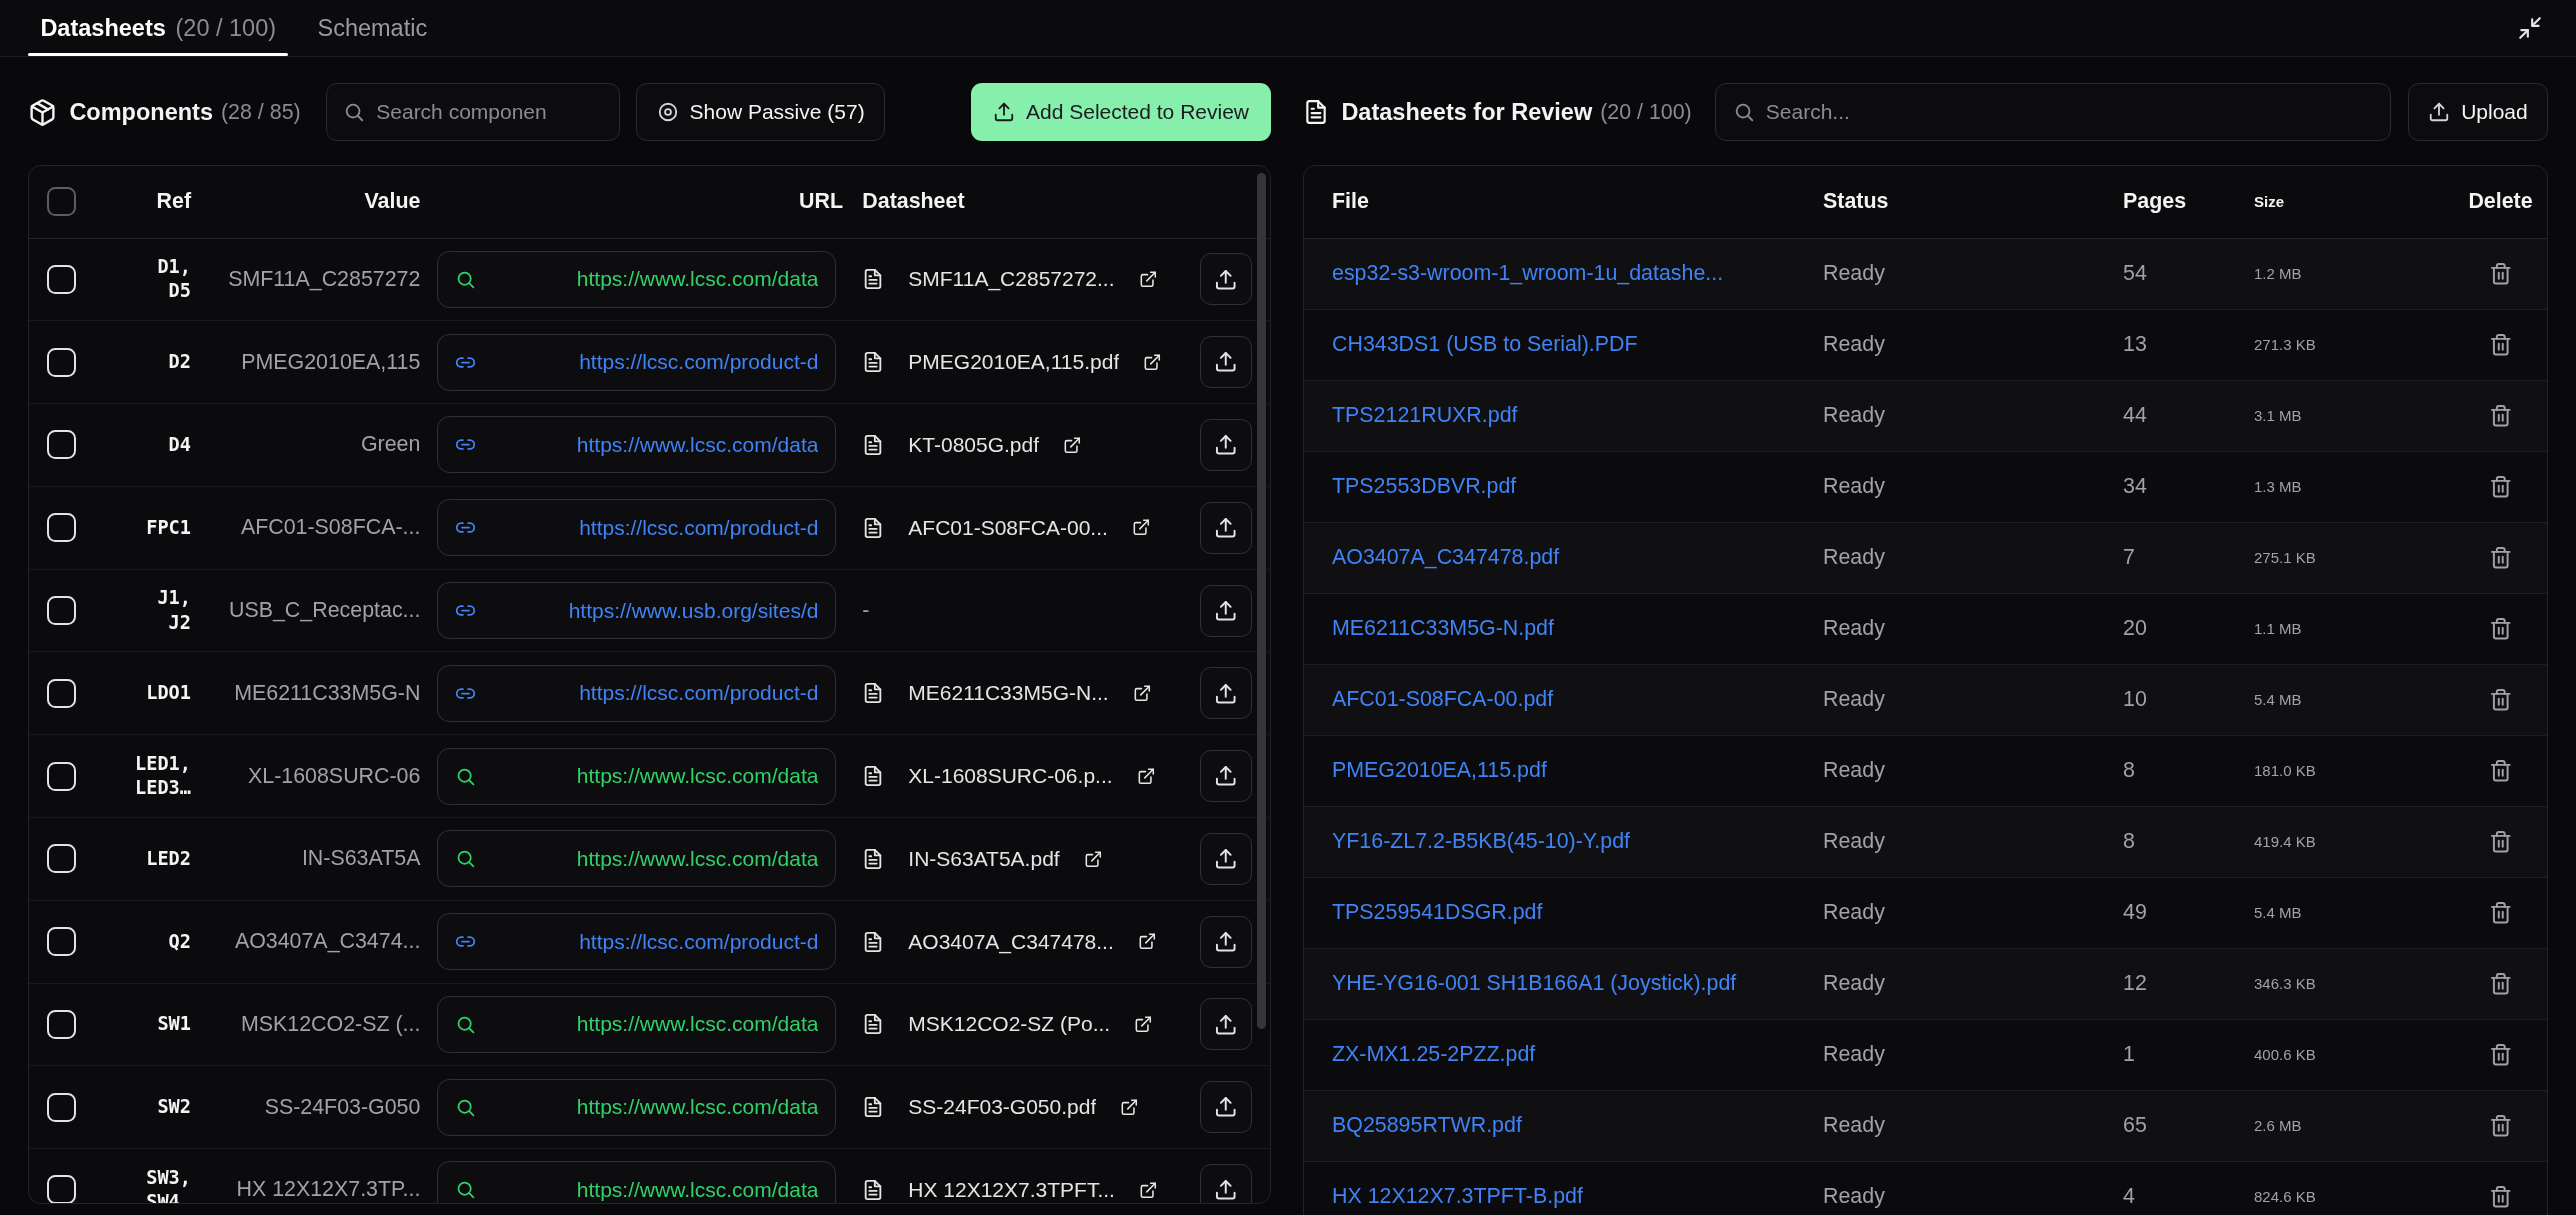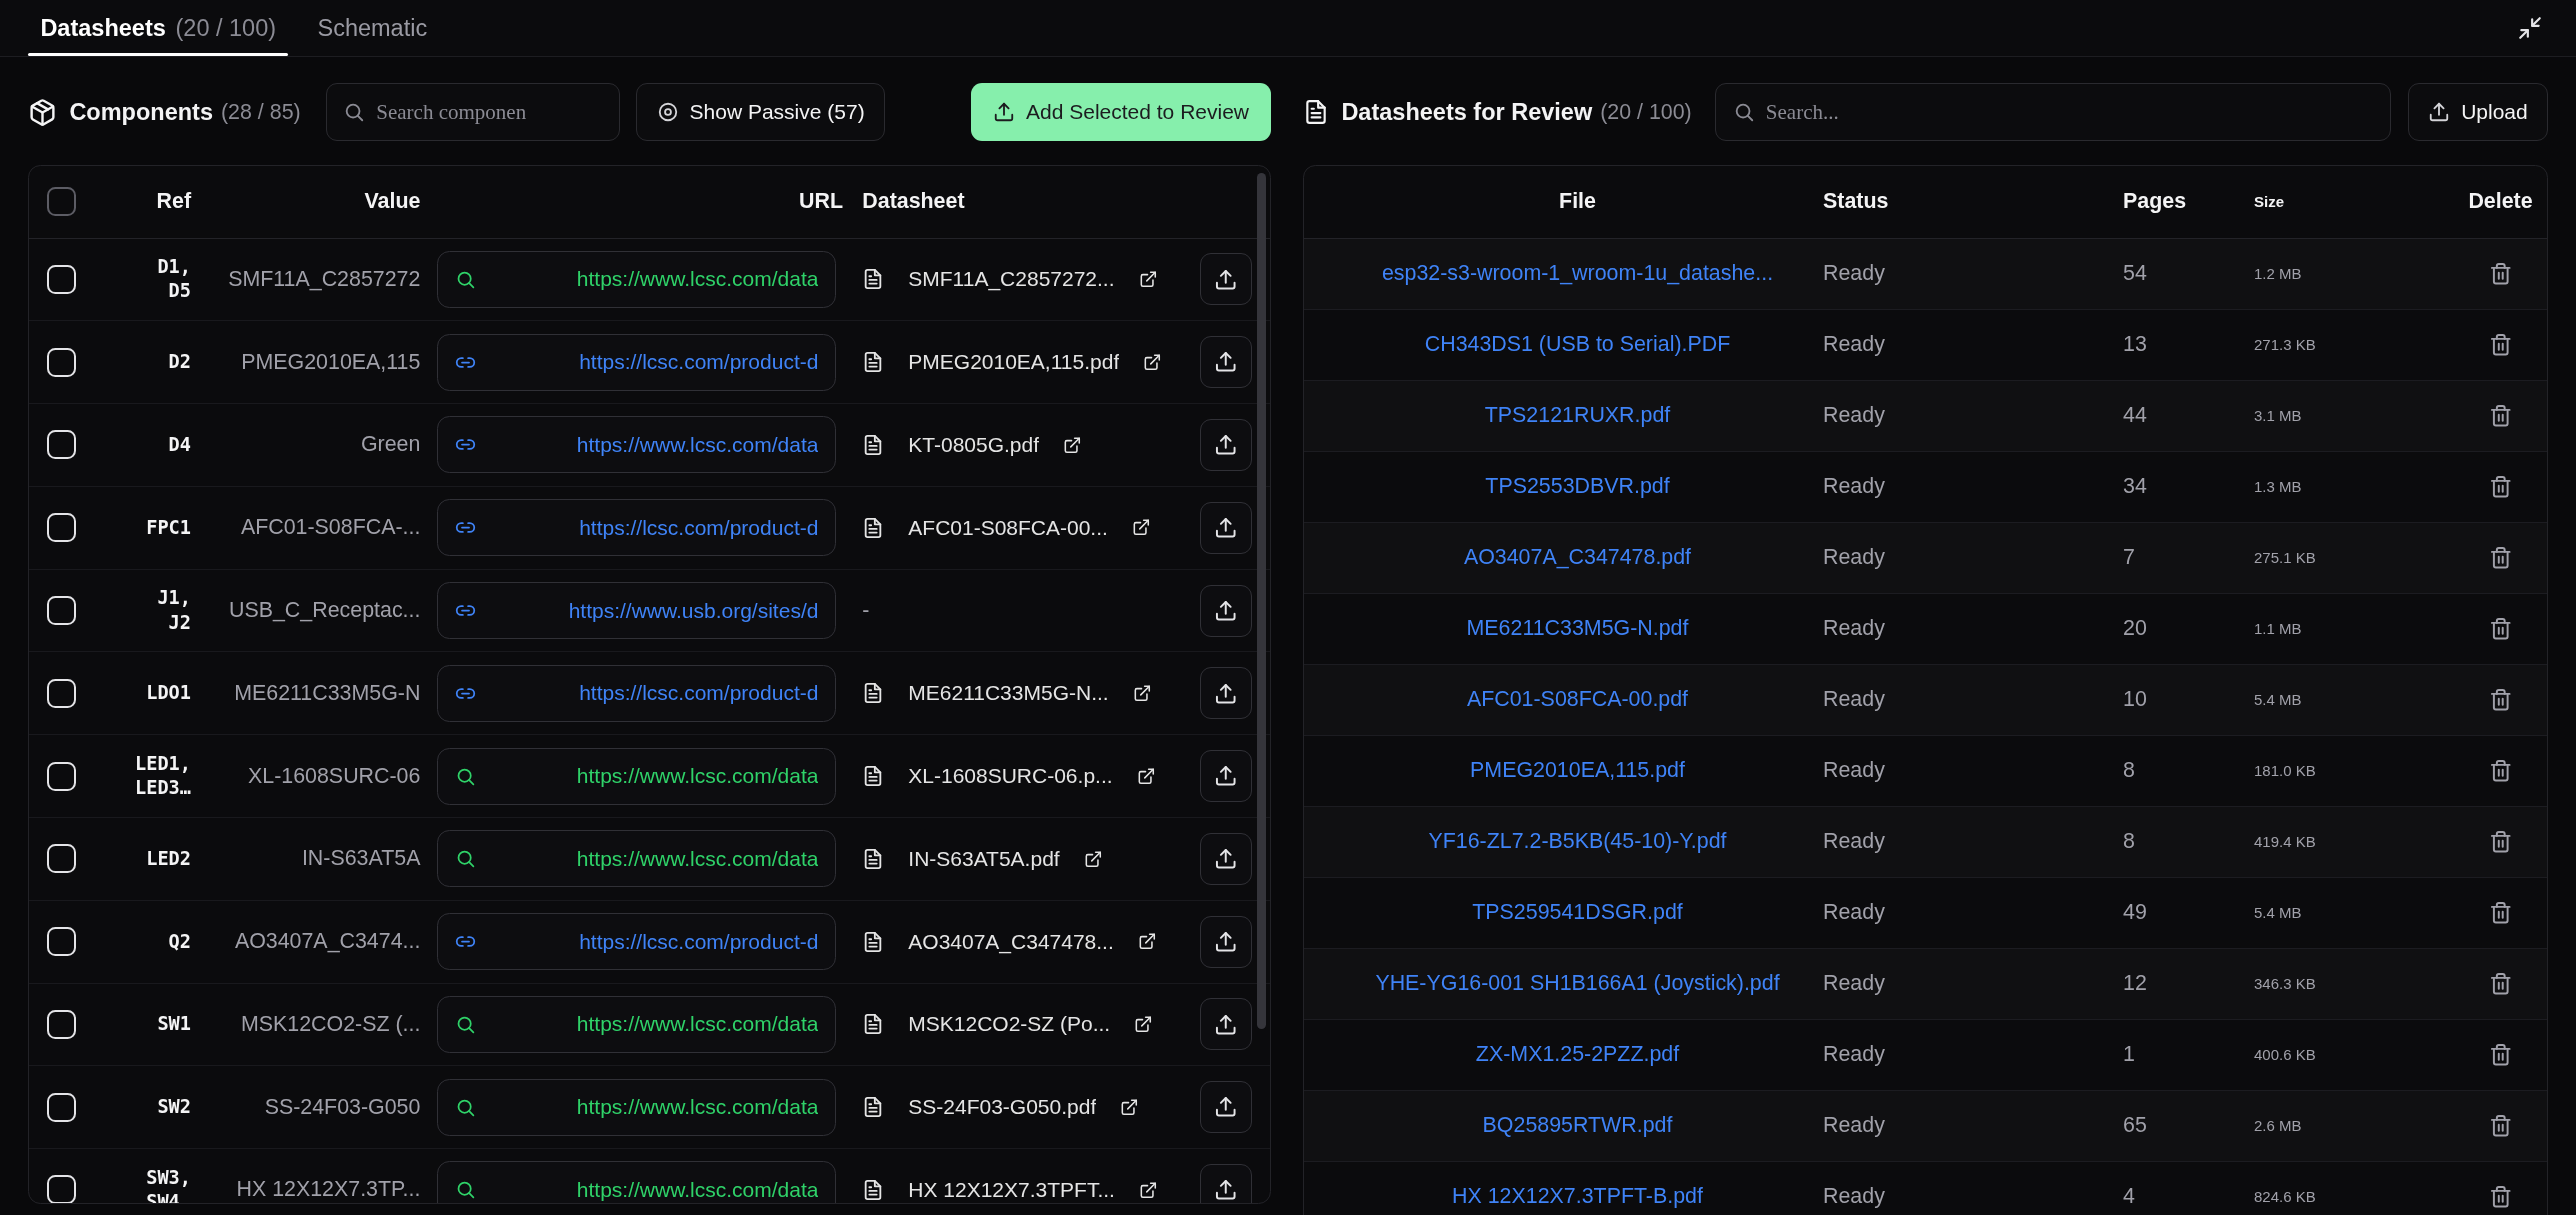--- a/index.html
+++ b/index.html
@@ -26,21 +26,21 @@
 
   .panel-header { display:flex; align-items:center; height:58px; margin-bottom:23.5px; }
   .panel-title { font-size:23.5px; font-weight:600; color:#f4f4f5; margin-left:12.4px; white-space:nowrap; }
   .panel-count { font-size:21.4px; color:#8b8b94; margin-left:8px; white-space:nowrap; }
   .hicon { display:flex; color:#f4f4f5; }
 
   .search-box { display:flex; align-items:center; gap:11px; border:1.4px solid #2a2a2f;
     border-radius:11px; height:58px; padding:0 16.6px; background:#0c0c0e; }
   .search-box svg { color:#8b8b94; flex:none; }
   .search-box input { background:transparent; border:none; outline:none; color:#3b82f6;
-    font-size:21px; width:100%; font-family:Liberation Serif, serif; }
+    font-size:21px; width:100%; font-family:Liberation Sans, sans-serif; }
   .search-box input::placeholder { color:#8b8b94; }
   .sb-left { width:294px; margin-left:25px; flex:none; }
   .sb-right { flex:1; margin-left:23.5px; min-width:0; }
 
   .ghost-btn { display:flex; align-items:center; gap:11px; height:58px; padding:0 19.3px;
     border:1.4px solid #2a2a2f; border-radius:11px; background:#0c0c0e; color:#f4f4f5;
     font-size:21px; margin-left:16.6px; cursor:pointer; white-space:nowrap; font-family:inherit; }
   .ghost-btn svg { color:#d4d4d8; }
   .primary-btn { display:flex; align-items:center; gap:11px; height:58px; padding:0 22px;
     border:none; border-radius:11px; background:#86efac; color:#1c1c1f; font-size:21px;
@@ -88,21 +88,21 @@
     cursor:pointer; flex:none; }
   .vthumb { position:absolute; right:4.1px; top:7px; width:9px; height:856px;
     background:#35353b; border-radius:4.8px; cursor:grab; }
 
   
   .rrow { display:flex; align-items:center; height:71px; border-bottom:1.4px solid #1c1c21; }
   .rrow:nth-child(odd) { background:rgba(255,255,255,0.022); }
   .rhead { display:flex; align-items:center; height:73px; border-bottom:1.4px solid #232328;
     font-size:21.4px; font-weight:600; color:#f4f4f5; }
   .r-file { flex:1; min-width:0; padding-left:28px; white-space:nowrap; overflow:hidden;
-    font-size:21.4px;text-align:center; }
+    font-size:21.4px; }
   .rrow .r-file { color:#3f83f7; cursor:pointer; }
   .r-status { width:300px; flex:none; font-size:21.4px; color:#a1a1aa; }
   .rhead .r-status { color:#f4f4f5; }
   .r-pages { width:131px; flex:none; font-size:21.4px; color:#a1a1aa; }
   .rhead .r-pages { color:#f4f4f5; }
   .r-size { width:200px; flex:none; font-size:15px; color:#a1a1aa; }
   .rhead .r-size { color:#f4f4f5; }
   .r-del { width:93px; flex:none; display:flex; justify-content:center; }
   .rhead .r-del { color:#f4f4f5; justify-content:center; }
   .trash-btn { background:none; border:none; color:#a1a1aa; display:flex; cursor:pointer; }

